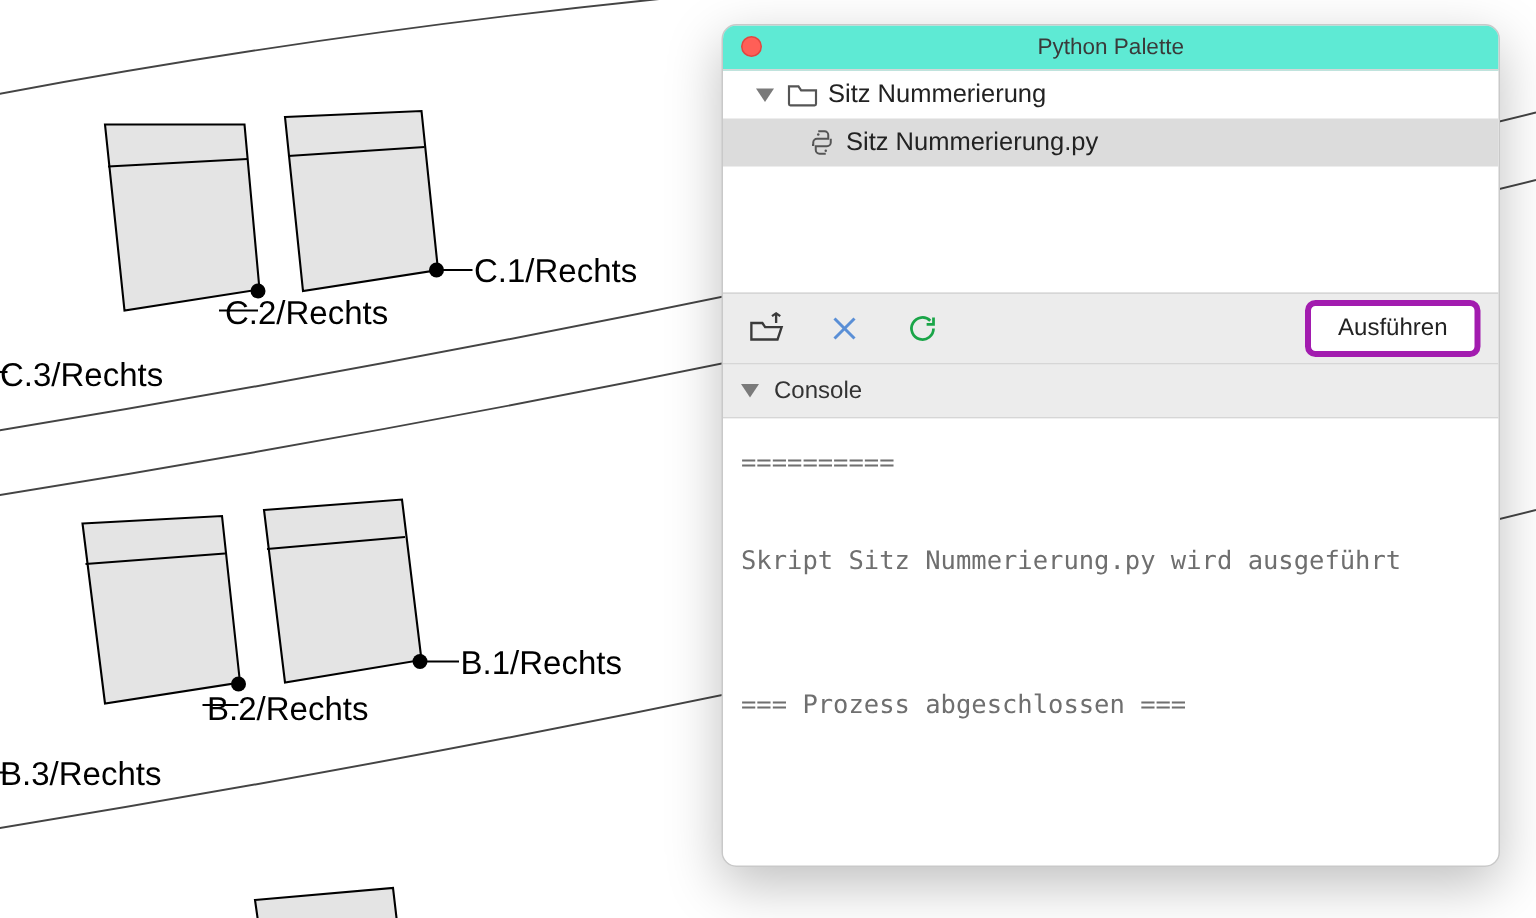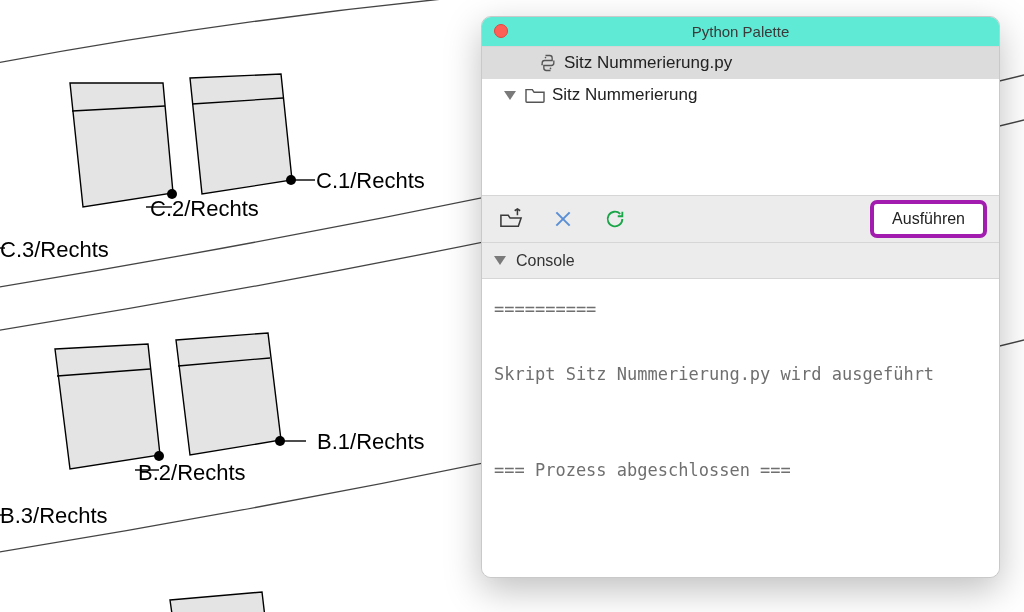--- a/index.html
+++ b/index.html
@@ -170,56 +170,56 @@
     <line x1="135" y1="470" x2="159" y2="470" stroke="#000" stroke-width="1.4"></line>
 
     <line x1="-5" y1="248" x2="5" y2="248" stroke="#000" stroke-width="1.4"></line>
     <line x1="-5" y1="515" x2="5" y2="515" stroke="#000" stroke-width="1.4"></line>
   </svg>
 
   <div class="seat-label" style="left:316px; top:168px;">C.1/Rechts</div>
   <div class="seat-label" style="left:150px; top:196px;">C.2/Rechts</div>
   <div class="seat-label" style="left:0px; top:237px;">C.3/Rechts</div>
 
-  <div class="seat-label" style="left:317px; top:429px;text-align:right;">B.1/Rechts</div>
+  <div class="seat-label" style="left:307px; top:429px;text-align:right;">B.1/Rechts</div>
   <div class="seat-label" style="left:138px; top:460px;">B.2/Rechts</div>
   <div class="seat-label" style="left:0px; top:503px;">B.3/Rechts</div>
 </div>
 
 <div class="palette">
   <div class="titlebar">
     <div class="traffic">
       <div class="tl-dot tl-close"></div>
     </div>
     <div class="title-text">Python Palette</div>
   </div>
 
 
   <div class="tree">
+    <div class="tree-row">
+      <span class="indent" style="width:4px"></span>
+      <span class="disclosure"></span>
+      <span class="folder-ico">
+        <svg width="22" height="18" viewBox="0 0 24 20" fill="none">
+          <path d="M2 4h7l2 3h11v10a1 1 0 0 1-1 1H3a1 1 0 0 1-1-1V4z" stroke="#555" stroke-width="1.6" fill="#fff"></path>
+        </svg>
+      </span>
+      <span>Sitz Nummerierung</span>
+    </div>
     <div class="tree-row selected">
       <span class="indent" style="width:38px"></span>
       <span class="py-ico">
         <svg width="20" height="20" viewBox="0 0 24 24" fill="none">
           <path d="M9 3h5a3 3 0 0 1 3 3v3H8a3 3 0 0 0-3 3v2H4a3 3 0 0 1 0 0" stroke="#555" stroke-width="1.6"></path>
           <path d="M15 21h-5a3 3 0 0 1-3-3v-3h9a3 3 0 0 0 3-3V9" stroke="#555" stroke-width="1.6"></path>
           <circle cx="9" cy="5.5" r="1" fill="#555"></circle>
           <circle cx="15" cy="18.5" r="1" fill="#555"></circle>
         </svg>
       </span>
       <span>Sitz Nummerierung.py</span>
-    </div>
-    <div class="tree-row">
-      <span class="indent" style="width:4px"></span>
-      <span class="disclosure"></span>
-      <span class="folder-ico">
-        <svg width="22" height="18" viewBox="0 0 24 20" fill="none">
-          <path d="M2 4h7l2 3h11v10a1 1 0 0 1-1 1H3a1 1 0 0 1-1-1V4z" stroke="#555" stroke-width="1.6" fill="#fff"></path>
-        </svg>
-      </span>
-      <span>Sitz Nummerierung</span>
     </div>
   </div>
 
   <div class="toolbar">
     <button class="icon-btn">
       <svg width="26" height="22" viewBox="0 0 28 24" fill="none">
         <path d="M3 8h8l2 3h12l-3 9H3V8z" stroke="#3a3a3a" stroke-width="1.7" fill="none"></path>
         <path d="M18 3l3-2 3 2M21 1v7" stroke="#3a3a3a" stroke-width="1.7" fill="none"></path>
       </svg>
     </button>

